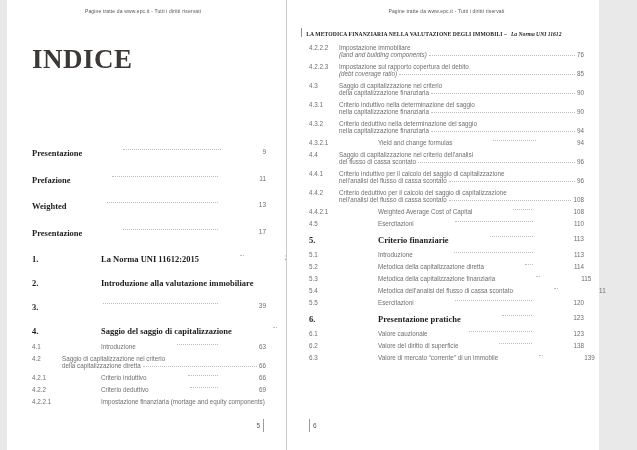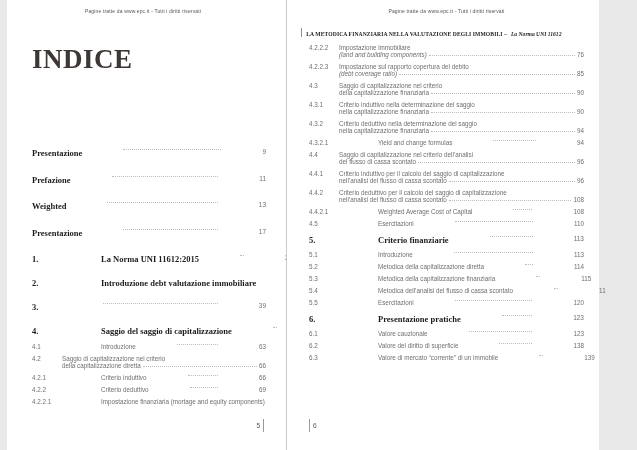--- a/index.html
+++ b/index.html
@@ -285,21 +285,21 @@
       </div>
 
       <div class="row lvl-chap">
         <span class="num">1.</span>
         <span class="label">La Norma UNI 11612:2015</span>
         <span class="dots"></span>
         <span class="pg">21</span>
       </div>
       <div class="row lvl-chap">
         <span class="num">2.</span>
-        <span class="label">Introduzione debt valutazione immobiliare</span>
+        <span class="label">Introduzione alla valutazione immobiliare</span>
         <span class="dots"></span>
         <span class="pg">25</span>
       </div>
       <div class="row lvl-chap">
         <span class="num">3.</span>
         <span class="dots"></span>
         <span class="pg">39</span>
       </div>
       <div class="row lvl-chap" style="margin-bottom:7px">
         <span class="num">4.</span>

